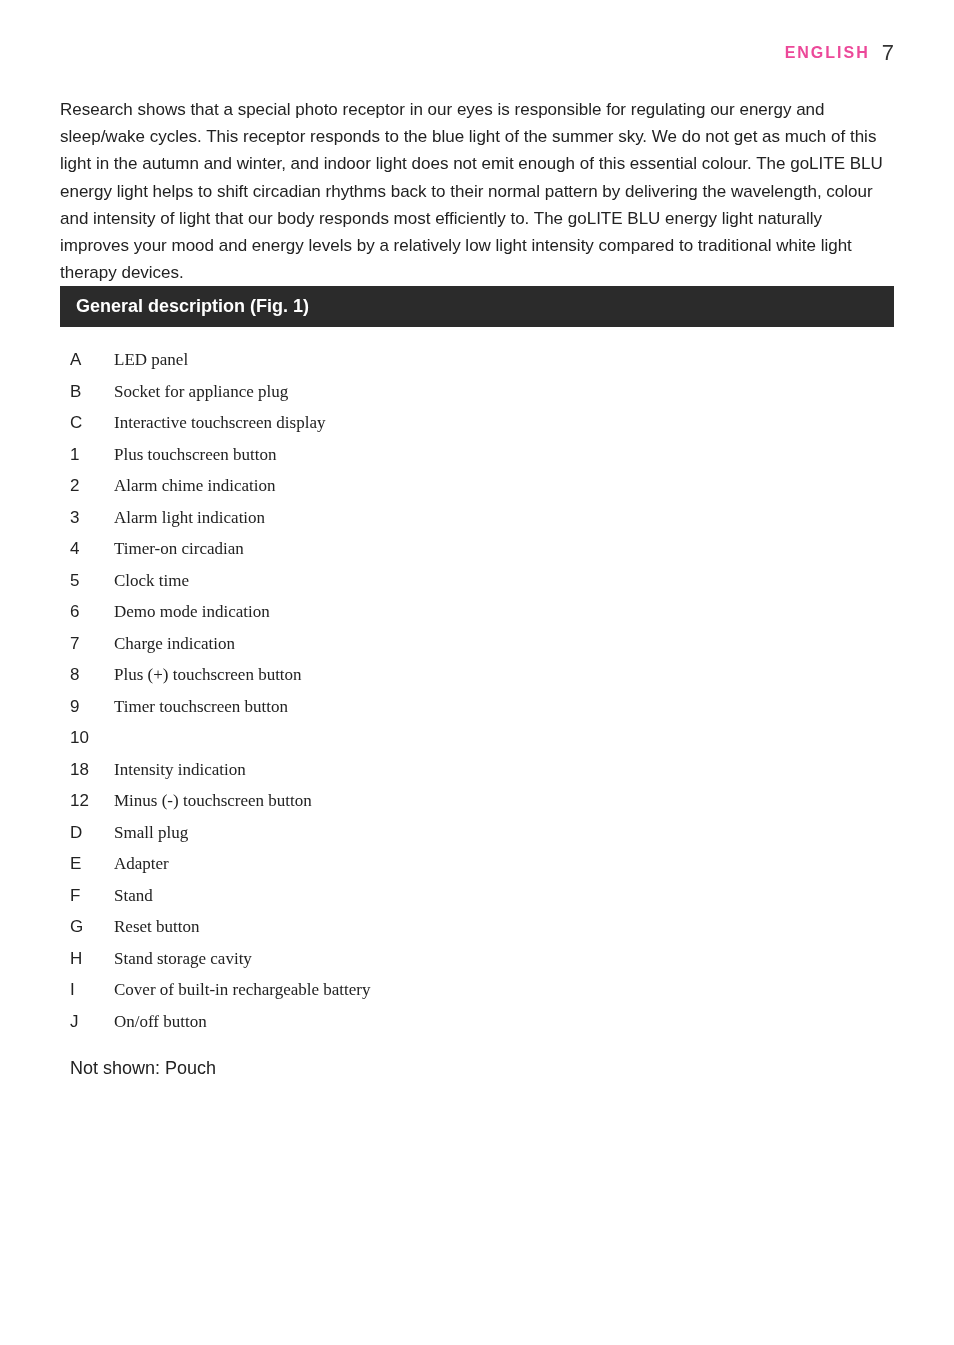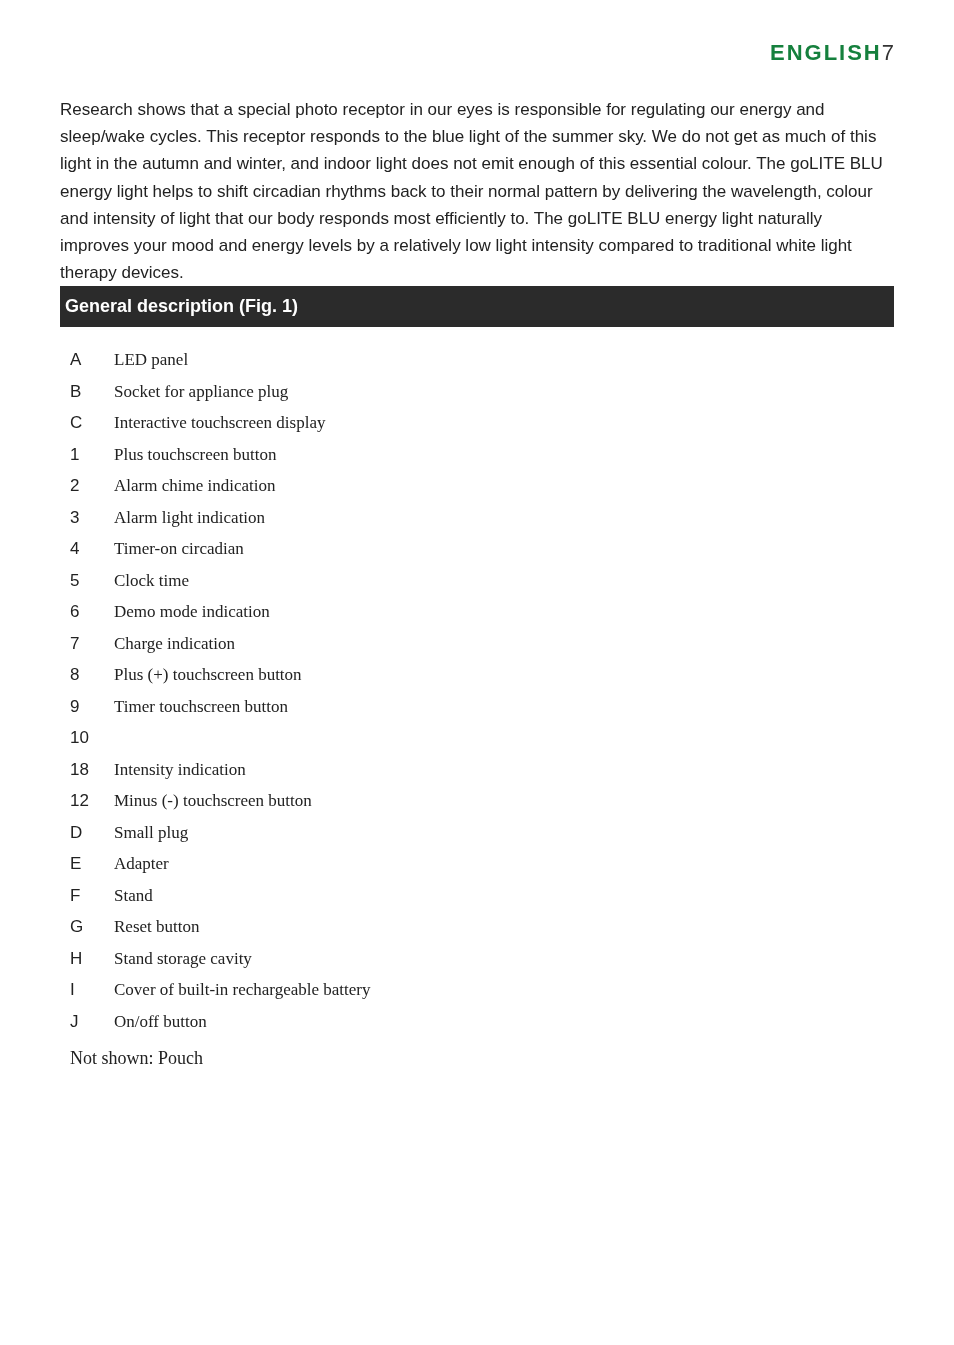--- a/index.html
+++ b/index.html
@@ -18,46 +18,46 @@
     }
 
     .header {
       display: flex;
       justify-content: flex-end;
       align-items: center;
       margin-bottom: 30px;
     }
 
     .header-title {
-      font-size: 22px;
+      font-size: 16px;
       font-weight: 900;
-      color: #15803d;
+      color: #ec4899;
       letter-spacing: 2px;
-      margin-right: 0;
+      margin-right: 12px;
     }
 
     .header-page {
       font-size: 22px;
       font-weight: 400;
       color: #333333;
     }
 
     .intro-text {
       font-size: 17px;
       line-height: 1.6;
       color: #222222;
     }
 
     .section-header {
       background-color: #1a1a2e;
       background-color: #2b2b2b;
       color: #ffffff;
       font-size: 18px;
       font-weight: 700;
-      padding: 10px 5px;
+      padding: 10px 16px;
       margin-bottom: 20px;
       border-radius: 0px;
     }
 
     .description-list {
       list-style: none;
       padding: 0 10px;
     }
 
     .description-list li {
@@ -76,23 +76,22 @@
 
     .description-list li .item-value {
       font-size: 17px;
       color: #222222;
       font-family: Liberation Serif, serif;
     }
 
     .not-shown {
       font-size: 18px;
       color: #222222;
-      margin-top: 14px;
+      margin-top: 24px;
       padding: 0 10px;
-      font-family: Liberation Serif, serif;
     }
   </style>
 </head>
 <body>
 
 <div class="header">
   <span class="header-title">ENGLISH</span>
   <span class="header-page">7</span>
 </div>
 

